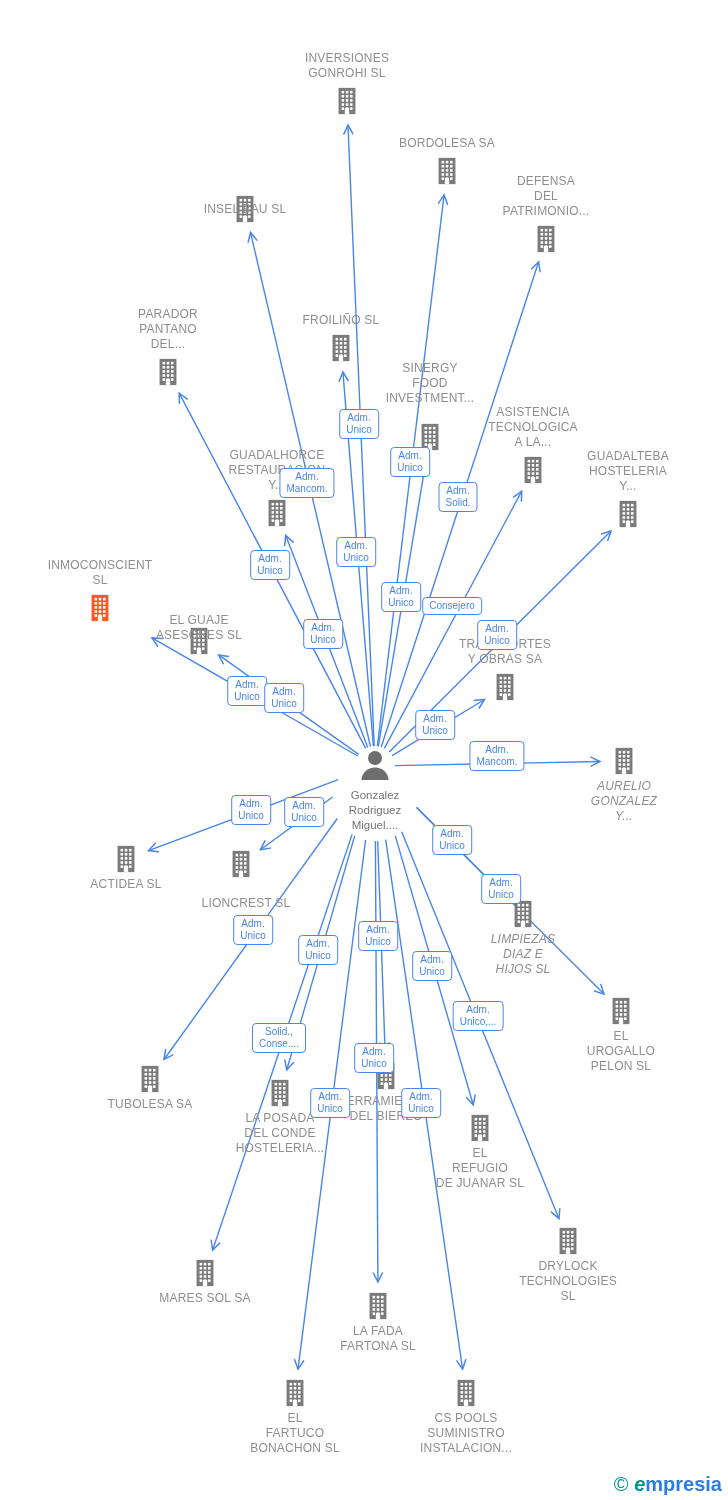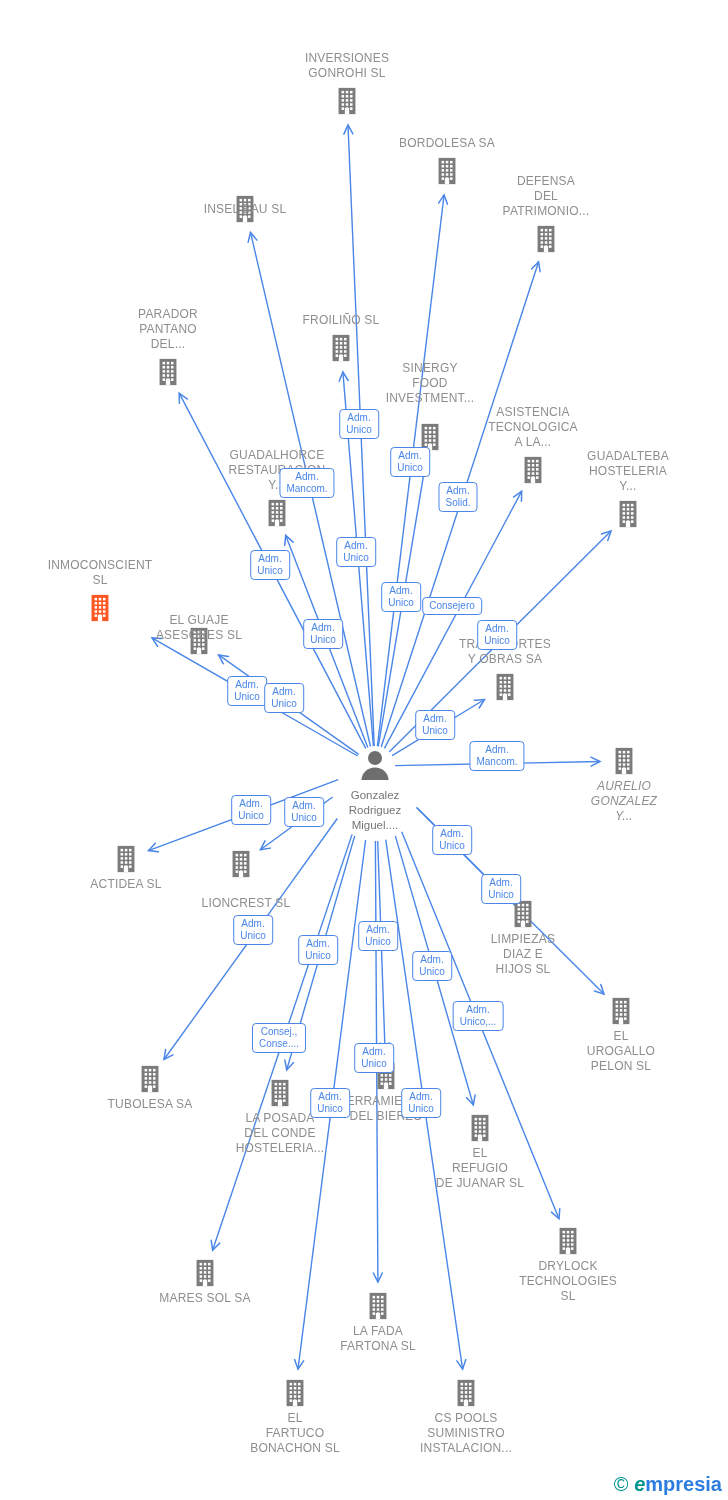--- a/index.html
+++ b/index.html
@@ -459,21 +459,21 @@
         <rect x="14.7" y="14" width="2.7" height="2.7" fill="#fff"></rect>
         <rect x="19.2" y="14" width="2.7" height="2.7" fill="#fff"></rect>
         <rect x="10.2" y="18.4" width="2.7" height="2.7" fill="#fff"></rect>
         <rect x="14.7" y="18.4" width="2.7" height="2.7" fill="#fff"></rect>
         <rect x="19.2" y="18.4" width="2.7" height="2.7" fill="#fff"></rect>
         <rect x="10.2" y="22.8" width="2.7" height="2.7" fill="#fff"></rect>
         <rect x="14.7" y="22.8" width="2.7" height="2.7" fill="#fff"></rect>
         <rect x="19.2" y="22.8" width="2.7" height="2.7" fill="#fff"></rect>
         <rect x="13.7" y="23.4" width="4.6" height="6.6" fill="#fff"></rect>
       </svg></div>
-    <div class="company-label" style="left: 523px; top: 932px; color: rgb(142, 142, 142);">LIMPIEZAS
+    <div class="company-label" style="left: 523px; top: 932px; color: rgb(142, 142, 142); font-style: italic;">LIMPIEZAS
 DIAZ E
 HIJOS SL</div>
     <div class="role-box" style="left: 452px; top: 840px; color: rgb(74, 134, 232); border-color: rgb(74, 134, 232);">Adm.
 Unico</div>
     <div class="company-icon" style="left: 621px; top: 1011px;"><svg width="30" height="30" viewBox="0 0 32 32">
         <rect x="7" y="2" width="18" height="28" fill="#7b7b7b"></rect>
         <rect x="10.2" y="5.2" width="2.7" height="2.7" fill="#fff"></rect>
         <rect x="14.7" y="5.2" width="2.7" height="2.7" fill="#fff"></rect>
         <rect x="19.2" y="5.2" width="2.7" height="2.7" fill="#fff"></rect>
         <rect x="10.2" y="9.6" width="2.7" height="2.7" fill="#fff"></rect>
@@ -625,21 +625,21 @@
         <rect x="19.2" y="14" width="2.7" height="2.7" fill="#fff"></rect>
         <rect x="10.2" y="18.4" width="2.7" height="2.7" fill="#fff"></rect>
         <rect x="14.7" y="18.4" width="2.7" height="2.7" fill="#fff"></rect>
         <rect x="19.2" y="18.4" width="2.7" height="2.7" fill="#fff"></rect>
         <rect x="10.2" y="22.8" width="2.7" height="2.7" fill="#fff"></rect>
         <rect x="14.7" y="22.8" width="2.7" height="2.7" fill="#fff"></rect>
         <rect x="19.2" y="22.8" width="2.7" height="2.7" fill="#fff"></rect>
         <rect x="13.7" y="23.4" width="4.6" height="6.6" fill="#fff"></rect>
       </svg></div>
     <div class="company-label" style="left: 205px; top: 1291px; color: rgb(142, 142, 142);">MARES SOL SA</div>
-    <div class="role-box" style="left: 279px; top: 1038px; color: rgb(74, 134, 232); border-color: rgb(74, 134, 232);">Consej.,
+    <div class="role-box" style="left: 279px; top: 1038px; color: rgb(74, 134, 232); border-color: rgb(74, 134, 232);">Solid.,
 Conse....</div>
     <div class="company-icon" style="left: 378px; top: 1306px;"><svg width="30" height="30" viewBox="0 0 32 32">
         <rect x="7" y="2" width="18" height="28" fill="#7b7b7b"></rect>
         <rect x="10.2" y="5.2" width="2.7" height="2.7" fill="#fff"></rect>
         <rect x="14.7" y="5.2" width="2.7" height="2.7" fill="#fff"></rect>
         <rect x="19.2" y="5.2" width="2.7" height="2.7" fill="#fff"></rect>
         <rect x="10.2" y="9.6" width="2.7" height="2.7" fill="#fff"></rect>
         <rect x="14.7" y="9.6" width="2.7" height="2.7" fill="#fff"></rect>
         <rect x="19.2" y="9.6" width="2.7" height="2.7" fill="#fff"></rect>
         <rect x="10.2" y="14" width="2.7" height="2.7" fill="#fff"></rect>

